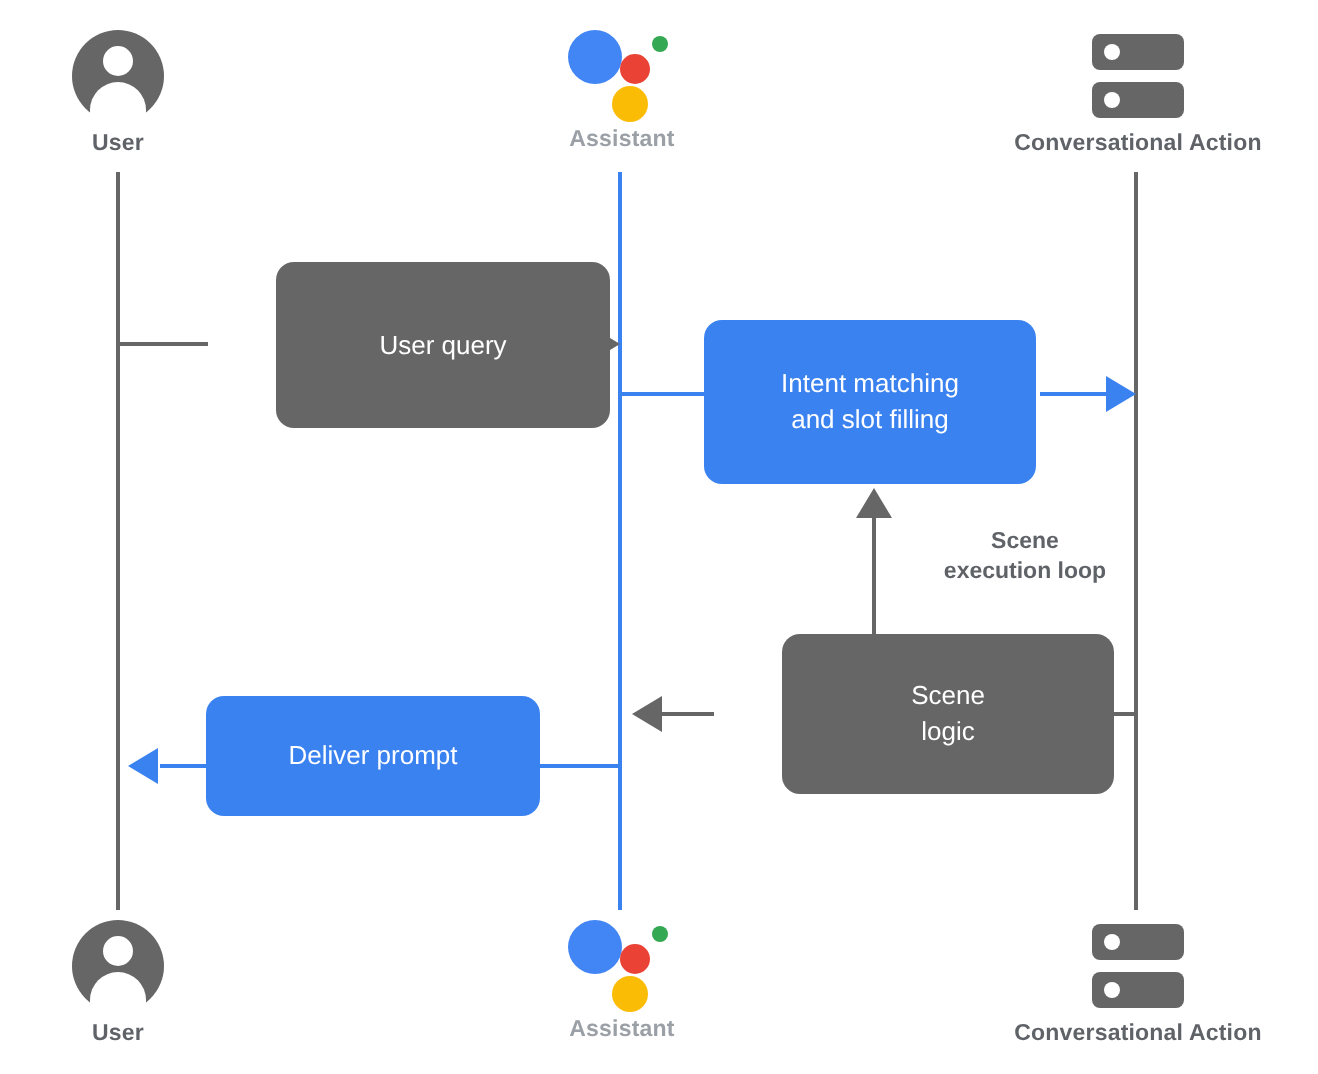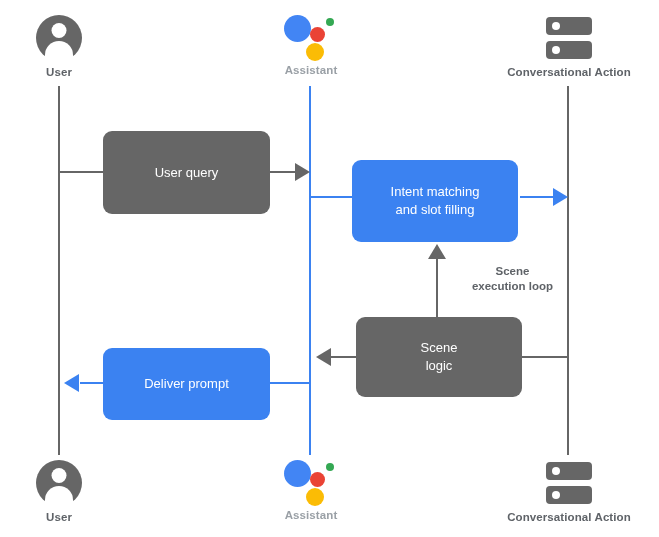--- a/index.html
+++ b/index.html
@@ -126,21 +126,21 @@
     display: flex;
     align-items: center;
     justify-content: center;
     text-align: center;
     color: #ffffff;
     font-size: 13px;
     line-height: 18px;
     box-sizing: border-box;
     padding: 4px 8px;
   }
-  .node.gray { background: #666666; }
+  .node.gray { background: #666666; margin-left: 35px; }
   .node.blue { background: #3b82f1; }
 
   
   .hline {
     position: absolute;
     height: 2px;
   }
   .vline {
     position: absolute;
     width: 2px;
@@ -258,21 +258,21 @@
 logic</span>
   </div>
 
   <div class="hline gray" style="left:331px; top:356px; width:26px;"></div>
   <div class="arrowhead left-gray" style="left:316px; top:348px;"></div>
 
   <div class="hline gray" style="left:521px; top:356px; width:47px;"></div>
 
   <div class="hline blue" style="left:270px; top:382px; width:41px;"></div>
 
-  <div class="node blue" style="left:103px; top:348px; width:167px; height:72px;">
+  <div class="node blue" style="left:103px; top:348px; width:167px; height:60px;">
     <span>Deliver prompt</span>
   </div>
 
   <div class="hline blue" style="left:80px; top:382px; width:24px;"></div>
   <div class="arrowhead left-blue" style="left:64px; top:374px;"></div>
 
   <div class="actor" style="left:-41px; top:455px;">
     <div class="icon-wrap">
       <div class="user-icon"></div>
     </div>

